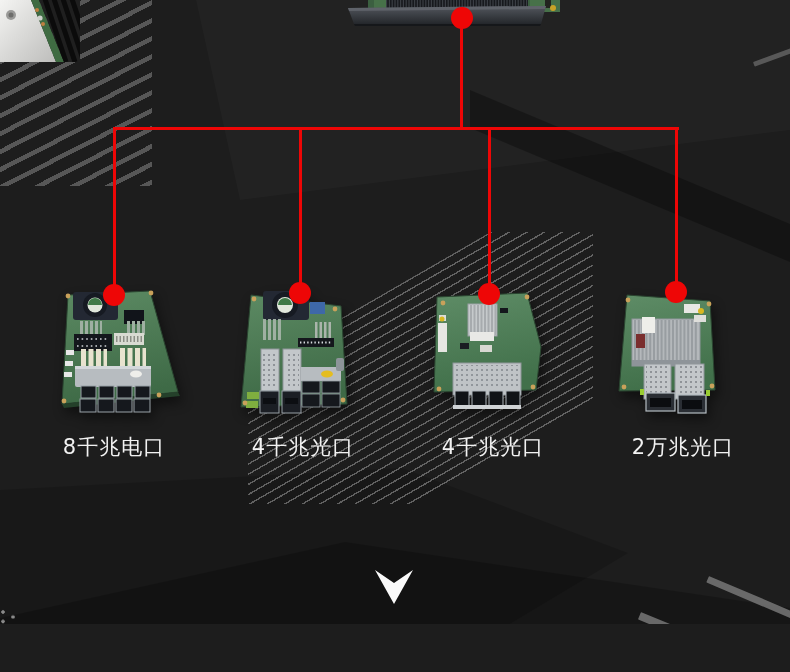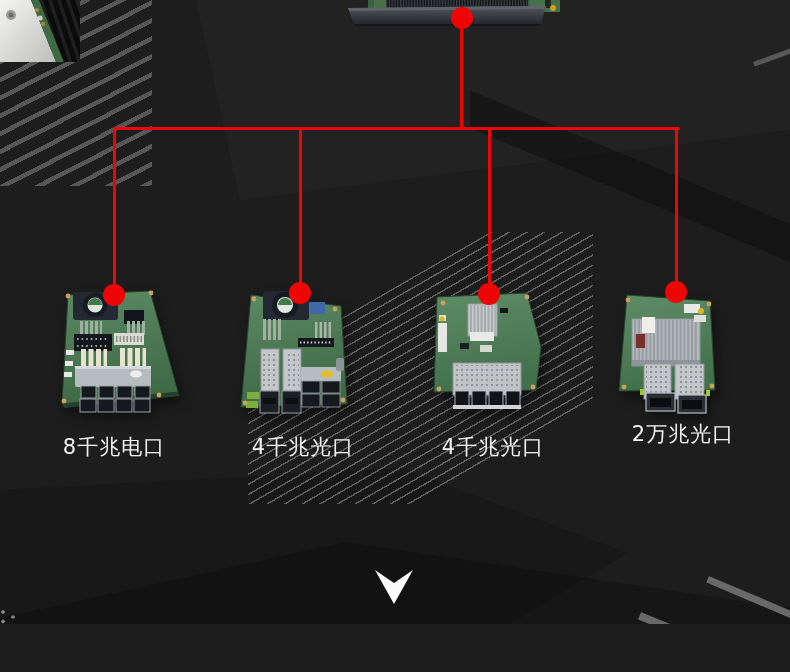--- a/index.html
+++ b/index.html
@@ -304,21 +304,21 @@
     <span class="lbl-line">8千兆电口</span>
     <span class="lbl-line"></span>
   </div>
   <div class="card-label" style="left:218px;top:431px">
     <span class="lbl-line">4千兆光口</span>
   </div>
   <div class="card-label" style="left:408px;top:431px">
     <span class="lbl-line">4千兆光口</span>
     <span class="lbl-line"></span>
   </div>
-  <div class="card-label" style="left:598px;top:418px">
+  <div class="card-label" style="left:598px;top:431px">
     <span class="lbl-line">2万兆光口</span>
     <span class="lbl-line"></span>
   </div>
 
   <svg class="abs" id="chev" viewBox="0 0 40 38">
     <polygon points="1,1 20,14 39,1 20,35" fill="var(--chevron_white,#fafafa)"></polygon>
   </svg>
 
 </div>
 

